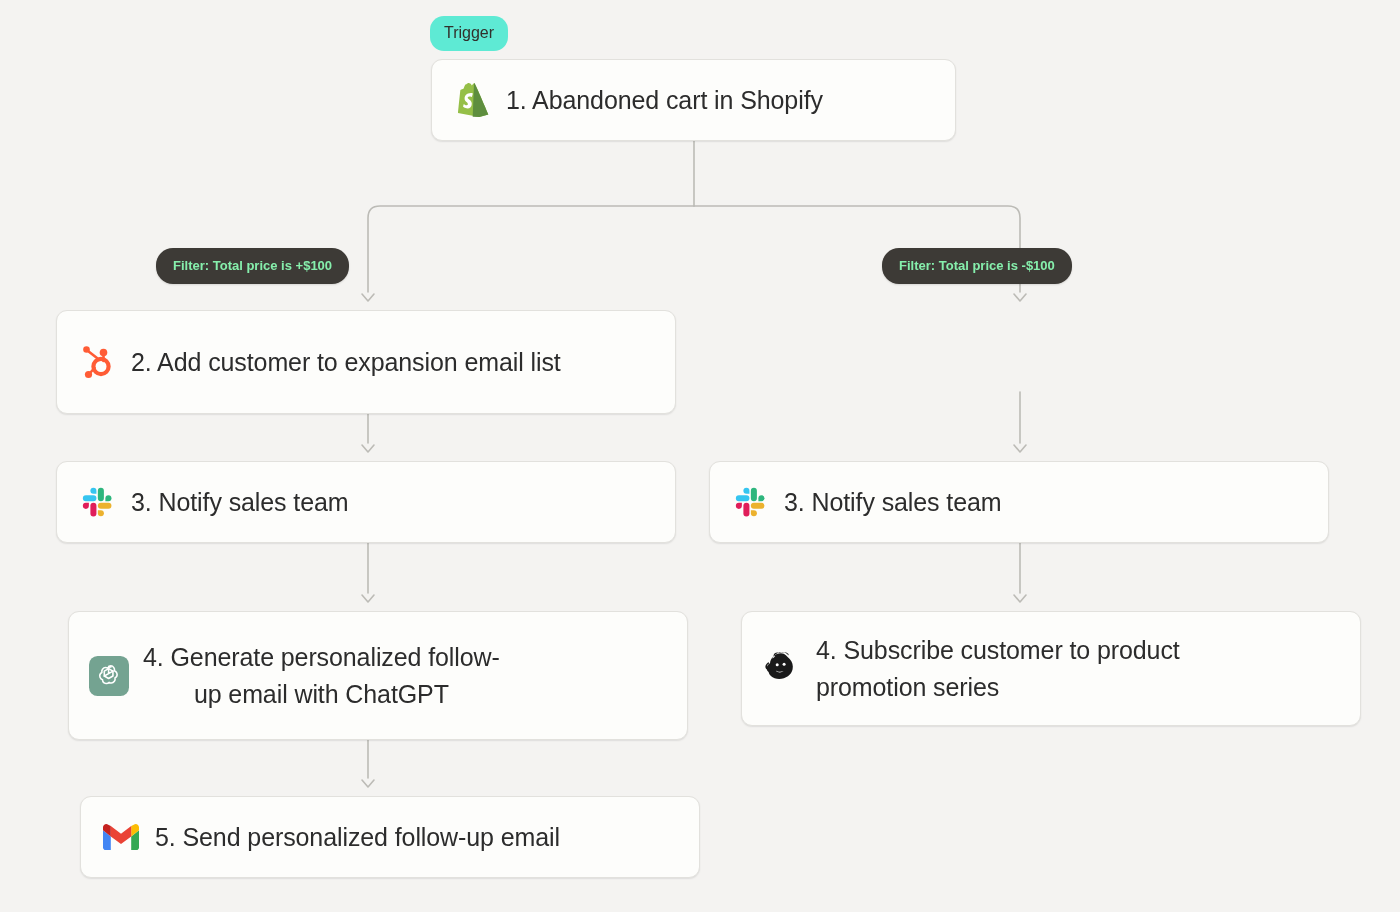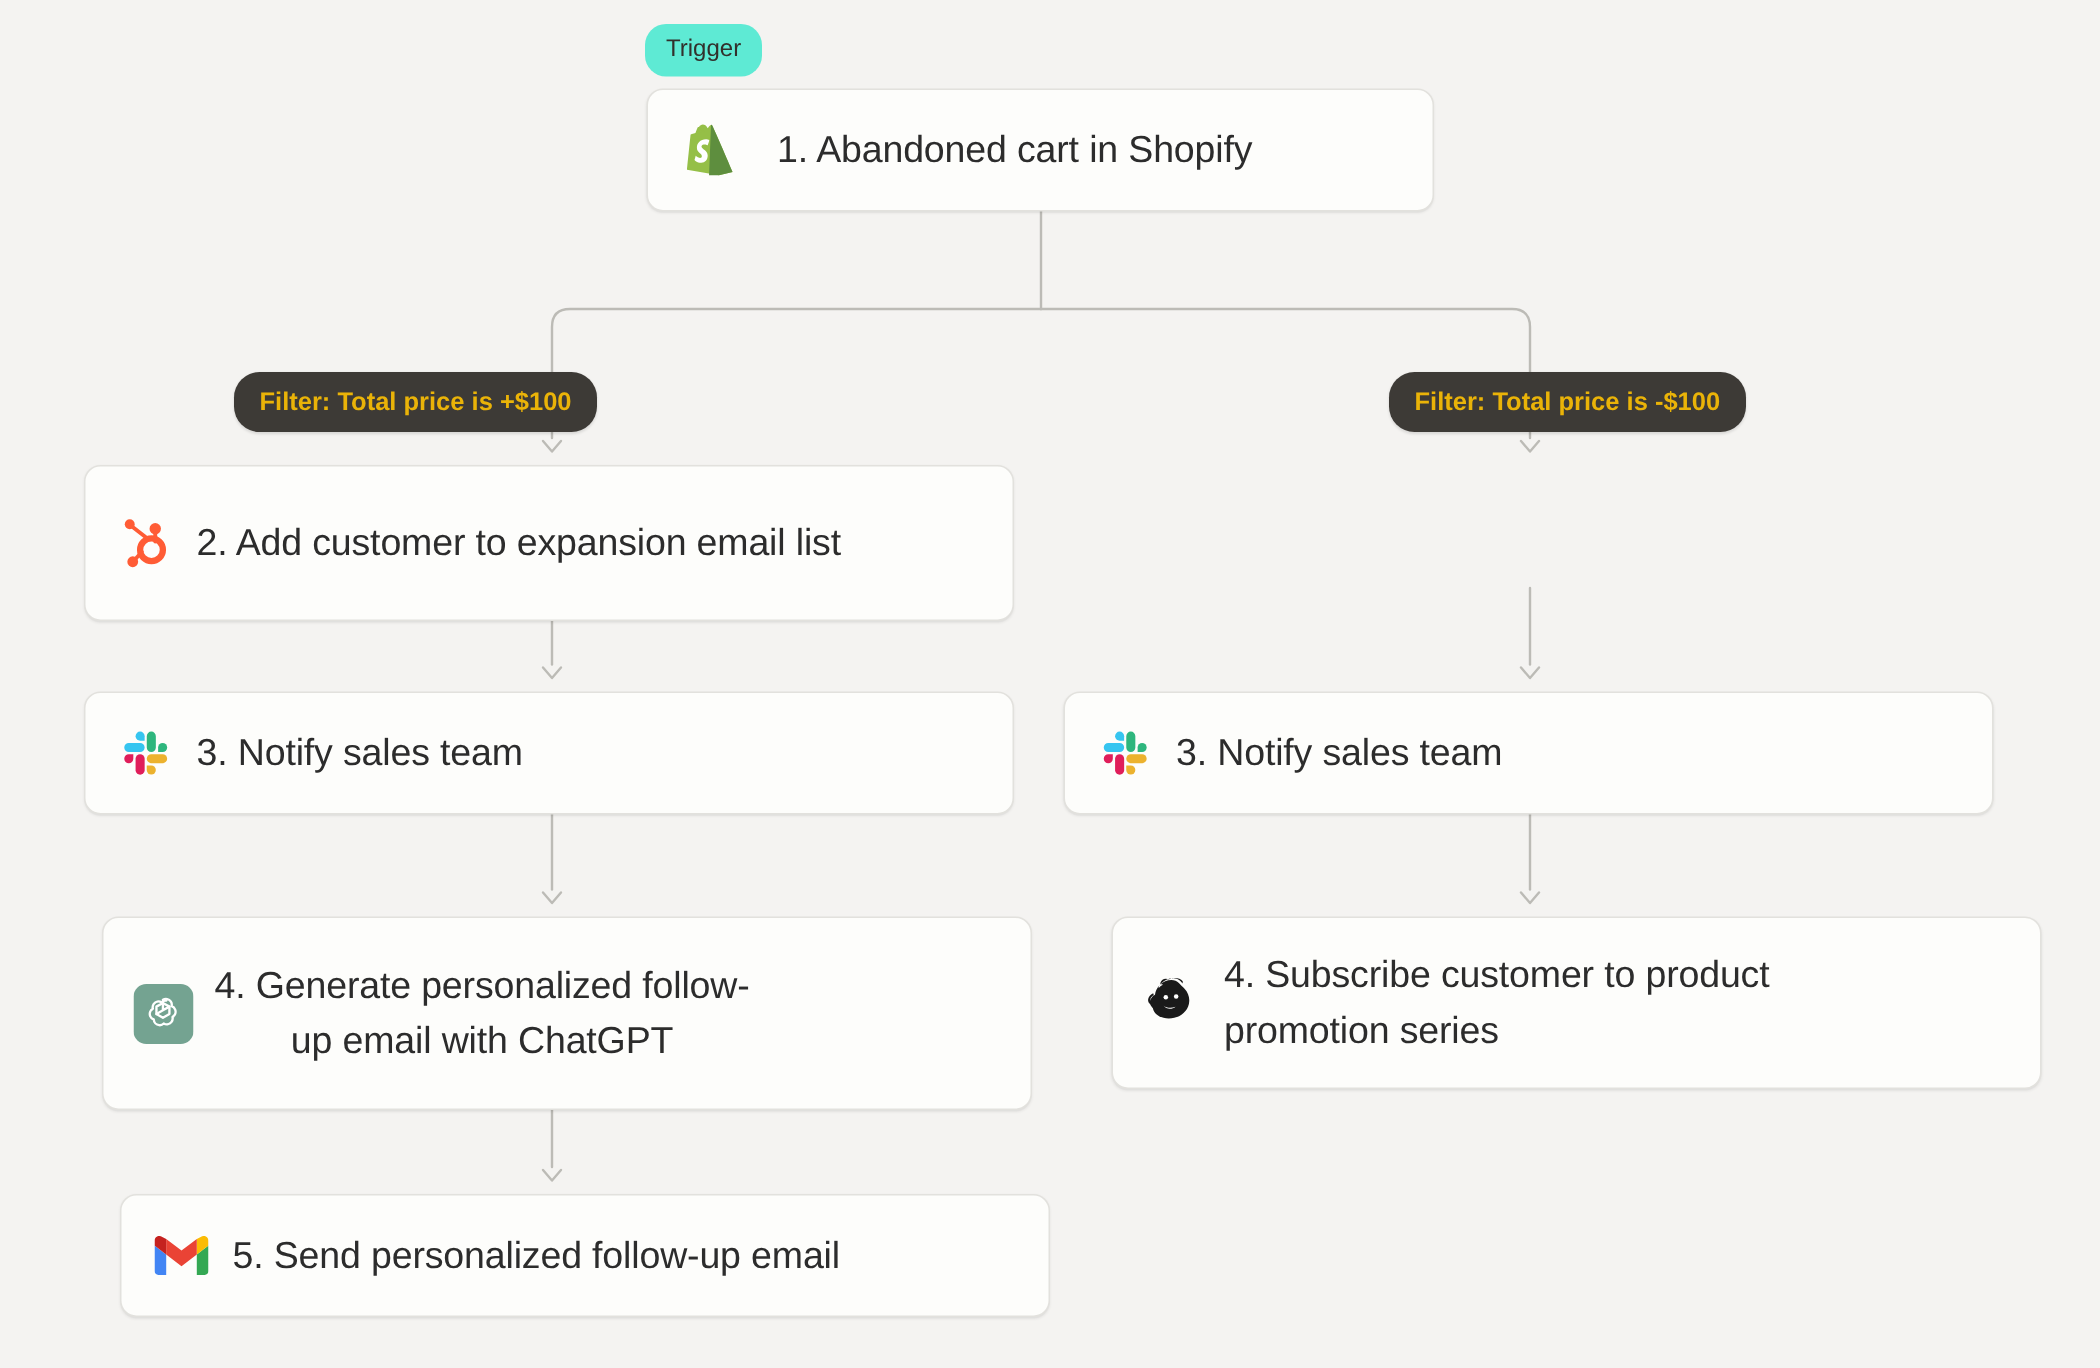--- a/index.html
+++ b/index.html
@@ -70,22 +70,22 @@
     line-height: 1;
     padding: 9px 14px 10px;
     border-radius: 14px;
     white-space: nowrap;
   }
 
   
   .pill {
     position: absolute;
     background: #3d3a36;
-    color: #eab308;
-    font-size: 17px;
+    color: #86efac;
+    font-size: 13px;
     font-weight: bold;
     line-height: 1;
     padding: 11px 17px 12px;
     border-radius: 17px;
     white-space: nowrap;
     box-shadow: 0 1px 2px rgba(0,0,0,0.12);
     text-align: center;
   }
 </style>
 </head>
@@ -116,34 +116,34 @@
       <path d="M362,445 L368,452 L374,445"></path>
       <path d="M362,595 L368,602 L374,595"></path>
       <path d="M362,780 L368,787 L374,780"></path>
       <path d="M1014,445 L1020,452 L1026,445"></path>
       <path d="M1014,595 L1020,602 L1026,595"></path>
     </g>
   </svg>
 
   <div class="badge" style="left:430px; top:16px;">Trigger</div>
 
-  <div class="node" style="left:431px; top:59px; width:525px; height:82px;gap:12px;">
+  <div class="node" style="left:431px; top:59px; width:525px; height:82px;">
     <span class="ico">
       <svg width="36" height="40" viewBox="0 0 36 40">
         <path d="M20.6 3.3c-.3-.1-.7 0-1 .2-.1.1-.9.7-1.8 2-1-1.9-2.4-2.6-3.7-2.4-.1 0-.2 0-.3.1-1.8.6-2.9 2.8-3.5 5.3l-3 .9c-.9.3-.9.3-1 1.2C6.2 11.2 4 33.1 4 33.1l21.3 3.8 9.1-2.3S21.1 3.5 20.6 3.3z" fill="#95BF47"></path>
         <path d="M25.3 36.9l9.1-2.3S21.1 3.5 20.6 3.3c-.2-.1-.4-.1-.6-.1l-1.3 33.6 6.6.1z" fill="#5E8E3E"></path>
         <path d="M18.9 13.6l-1.1 3.3s-1-.5-2.2-.5c-1.8 0-1.9 1.1-1.9 1.4 0 1.6 4.1 2.2 4.1 5.9 0 2.9-1.8 4.8-4.3 4.8-3 0-4.5-1.9-4.5-1.9l.8-2.7s1.6 1.4 2.9 1.4c.9 0 1.2-.7 1.2-1.2 0-2.1-3.3-2.2-3.3-5.6 0-2.8 2-5.6 6.2-5.6 1.6 0 2.1.7 2.1.7z" fill="#FFFFFF"></path>
         <path d="M16.1 7.9c-.3 0-.6.1-.9.2-.1-.4-.3-.9-.5-1.4-.7-1.4-1.8-2.1-3.1-2.1-.1 0-.2 0-.3 0C10.5 6 9.8 8 9.4 9.6l4.3-1.3c.1-.1.1-.3.2-.4h2.2zm-1.4-1.1h-1.9c.4-1.6 1.2-2.5 1.9-2.8.2.6.3 1.6 0 2.8z" fill="#95BF47"></path>
       </svg>
     </span>
     <span class="label">1. Abandoned cart in Shopify</span>
   </div>
 
   <div class="pill" style="left:156px; top:248px;">Filter: Total price is +$100</div>
-  <div class="pill" style="left:926px; top:248px;">Filter: Total price is -$100</div>
+  <div class="pill" style="left:882px; top:248px;">Filter: Total price is -$100</div>
 
   <div class="node" style="left:56px; top:310px; width:620px; height:104px;">
     <span class="ico">
       <svg width="32" height="36" viewBox="0 0 32 36">
         <g fill="none" stroke="#FF5C35" stroke-width="2.6" stroke-linecap="round">
           <path d="M7 7 L16 14"></path>
           <path d="M22.5 11 L22.5 17"></path>
           <path d="M9 29 L13.5 24"></path>
         </g>
         <circle cx="5.5" cy="5.5" r="3.3" fill="#FF5C35"></circle>

